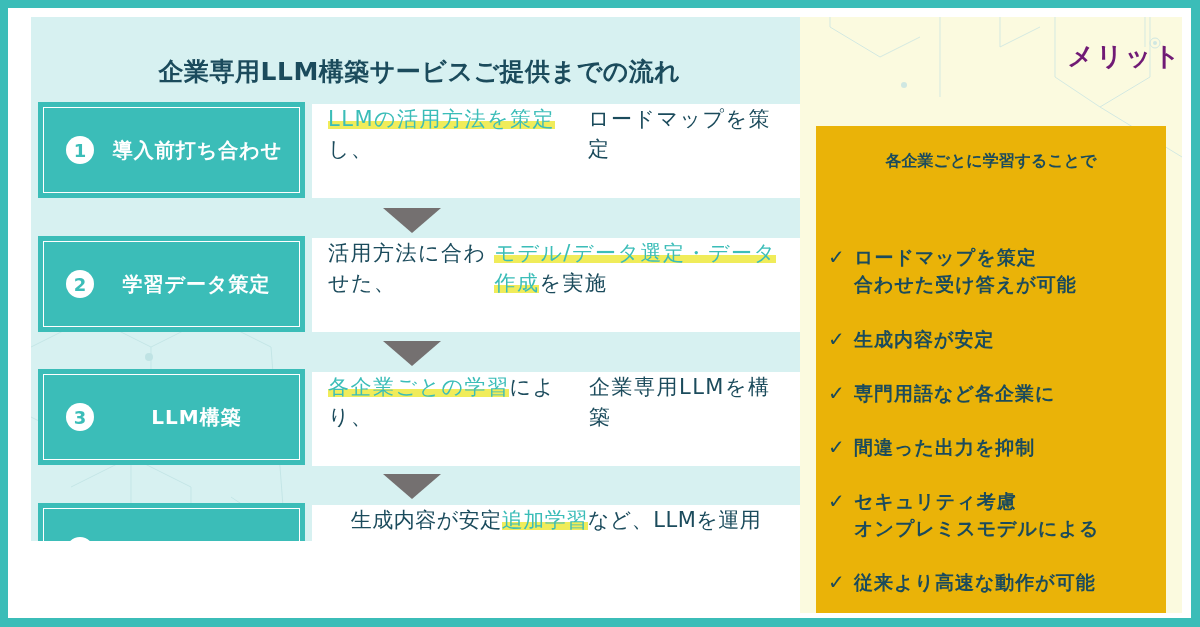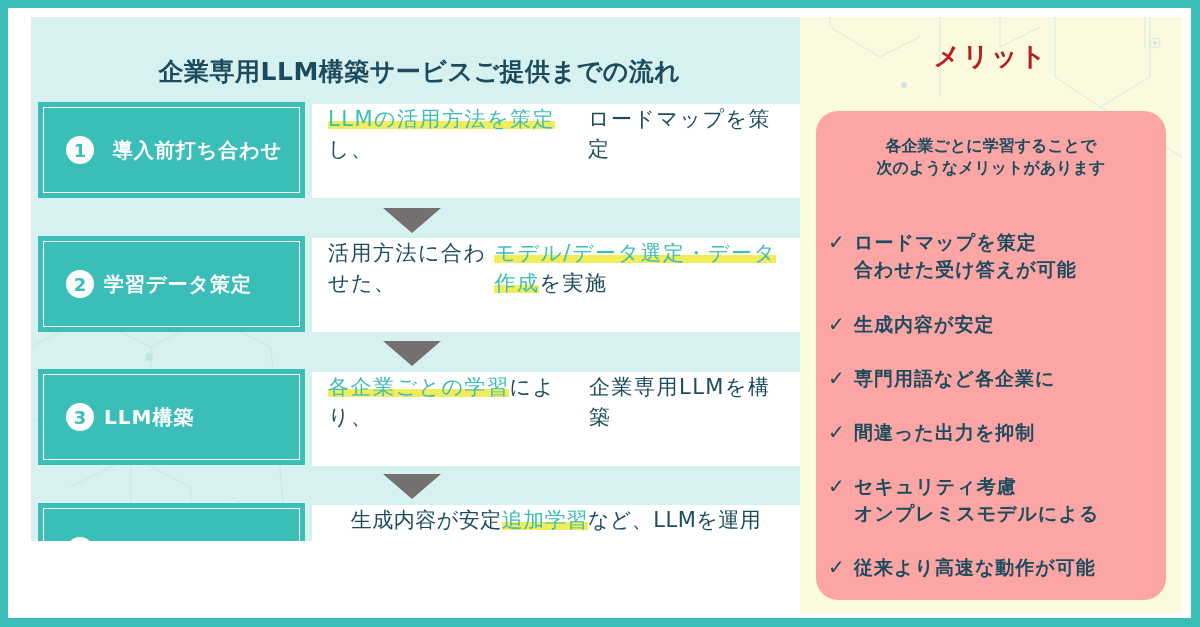--- a/index.html
+++ b/index.html
@@ -35,47 +35,46 @@
     display: flex; align-items: center; position: relative;
   }
   .step-num {
     position: absolute; left: 22px; top: 50%; transform: translateY(-50%);
     width: 28px; height: 28px; border-radius: 50%; background: #ffffff;
     color: #3bbdb8; font-weight: bold; font-size: 18px;
     display: flex; align-items: center; justify-content: center;
   }
   .step-title {
     position: absolute; left: 60px; right: 10px; top: 50%; transform: translateY(-50%);
-    text-align: left; color: #ffffff; font-weight: bold; font-size: 20px;
+    text-align: center; color: #ffffff; font-weight: bold; font-size: 20px;
     letter-spacing: 1px;
   }
   .step-title.first { left: 56px; text-align: center; padding-left: 0; }
   .step-desc {
     position: absolute; left: 281px; width: 488px; height: 94px;
     background: #ffffff; padding: 0 16px;
     display: flex; flex-direction: row; justify-content: center;
     font-size: 21px; color: #1b4b5c; line-height: 1.45; letter-spacing: 1.5px;
   }
   .hl {
     color: #3bbdb8;
     background: linear-gradient(to bottom, transparent 58%, #f0ec5a 58%, #f0ec5a 90%, transparent 90%);
   }
   .arrow {
     position: absolute; left: 352px; width: 0; height: 0;
     border-left: 29px solid transparent; border-right: 29px solid transparent;
     border-top: 25px solid #747070;
   }
   .merit-title {
-    position: absolute; left: 0; top: 22px; width: 382px; text-align: center;
-    font-size: 26px; font-weight: bold; color: #b91c1c; letter-spacing: 2px;
+    position: absolute; left: 0; top: 22px; width: 382px; text-align: right;
+    font-size: 26px; font-weight: bold; color: #701a75; letter-spacing: 2px;
   }
   .merit-card {
-    position: absolute; left: 16px; top: 94px; width: 350px; height: 489px;
-    background: #fca5a5;
-    border-radius: 22px;
+    position: absolute; left: 16px; top: 109px; width: 350px; height: 489px;
+    background: #eab308;
   }
   .merit-intro {
     position: absolute; left: 0; top: 24px; width: 350px; text-align: center;
     font-size: 16px; font-weight: bold; color: #1b4b5c; line-height: 1.4;
   }
   .merit-item {
     position: absolute; left: 12px; width: 336px;
     font-size: 19px; font-weight: bold; color: #1b4b5c; line-height: 1.4;
     display: flex; align-items: flex-start;
   }
@@ -172,21 +171,20 @@
       <circle cx="104" cy="68" r="3"></circle>
       <circle cx="355" cy="26" r="2"></circle>
     </g>
   </svg>
 
   <div class="merit-title">メリット</div>
 
   <div class="merit-card">
     <div class="merit-intro">
       <div>各企業ごとに学習することで</div>
-      <div>次のようなメリットがあります</div>
     </div>
 
     <div class="merit-item" style="top:118px;">
       <span class="check">✓</span>
       <div class="merit-text">
         <div>ロードマップを策定</div>
         <div>合わせた受け答えが可能</div>
       </div>
     </div>
     <div class="merit-item" style="top:200px;">

